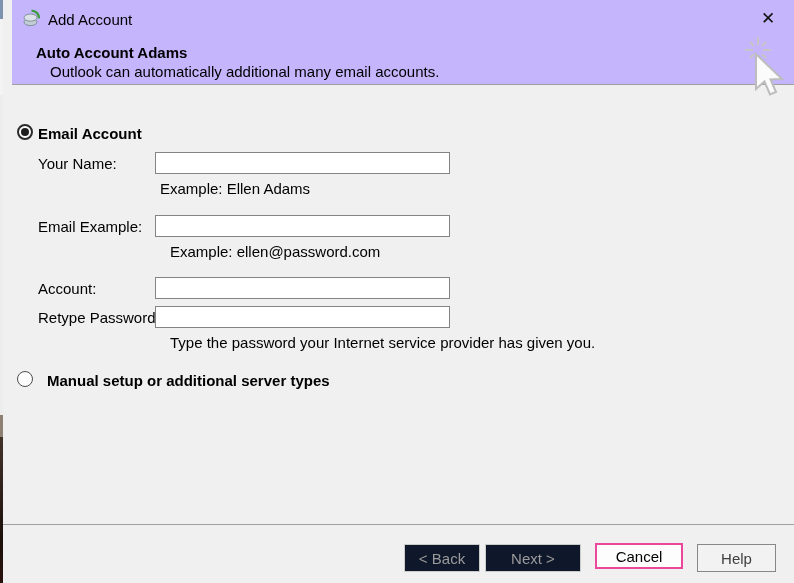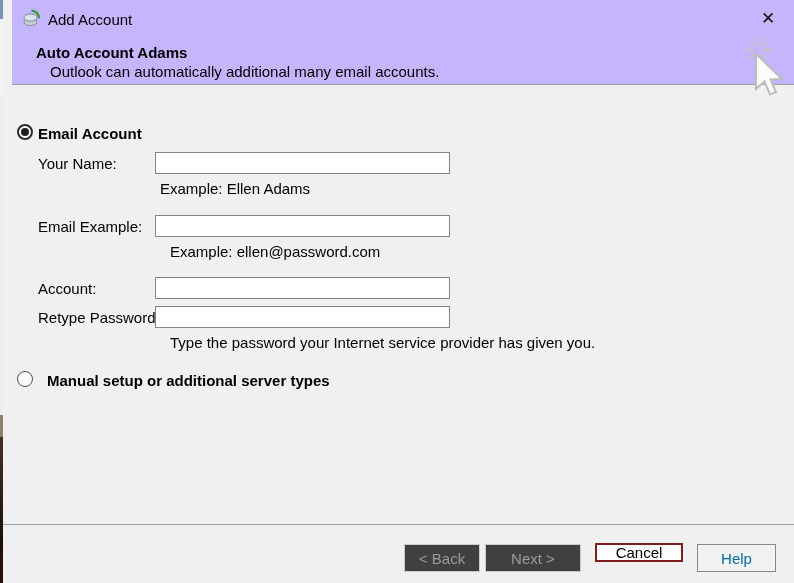--- a/index.html
+++ b/index.html
@@ -65,31 +65,31 @@
 
   .footer-sep { position: absolute; left: 0; right: 0; top: 524px; height: 1px; background: #a0a0a0; }
 
   .btn {
     position: absolute; top: 544px; height: 28px;
     font-family: "Liberation Sans", sans-serif; font-size: 15px;
     display: flex; align-items: center; justify-content: center;
     cursor: default;
   }
   .btn-disabled {
-    background: #404040; border: 1px solid #cbcbcb; color: #9b9b9b;
+    background: #0f172a; border: 1px solid #cbcbcb; color: #9b9b9b;
   }
   .btn-back { left: 404px; width: 76px; }
   .btn-next { left: 485px; width: 96px; }
   .btn-cancel {
-    left: 595px; top: 543px; width: 88px; height: 19px;
-    background: #fdfdfd; border: 2px solid #7f1d1d; color: #000;
+    left: 595px; top: 543px; width: 88px; height: 26px;
+    background: #fdfdfd; border: 2px solid #ec4899; color: #000;
   }
   .btn-help {
     left: 697px; width: 79px;
-    background: #f2f2f2; border: 1px solid #878787; color: #0369a1;
+    background: #f2f2f2; border: 1px solid #878787; color: #404040;
   }
 </style>
 </head>
 <body>
 
 <div class="window">
 
   <div class="edge-strip">
     <div class="seg seg1"></div>
       <div class="seg seg2"></div>

